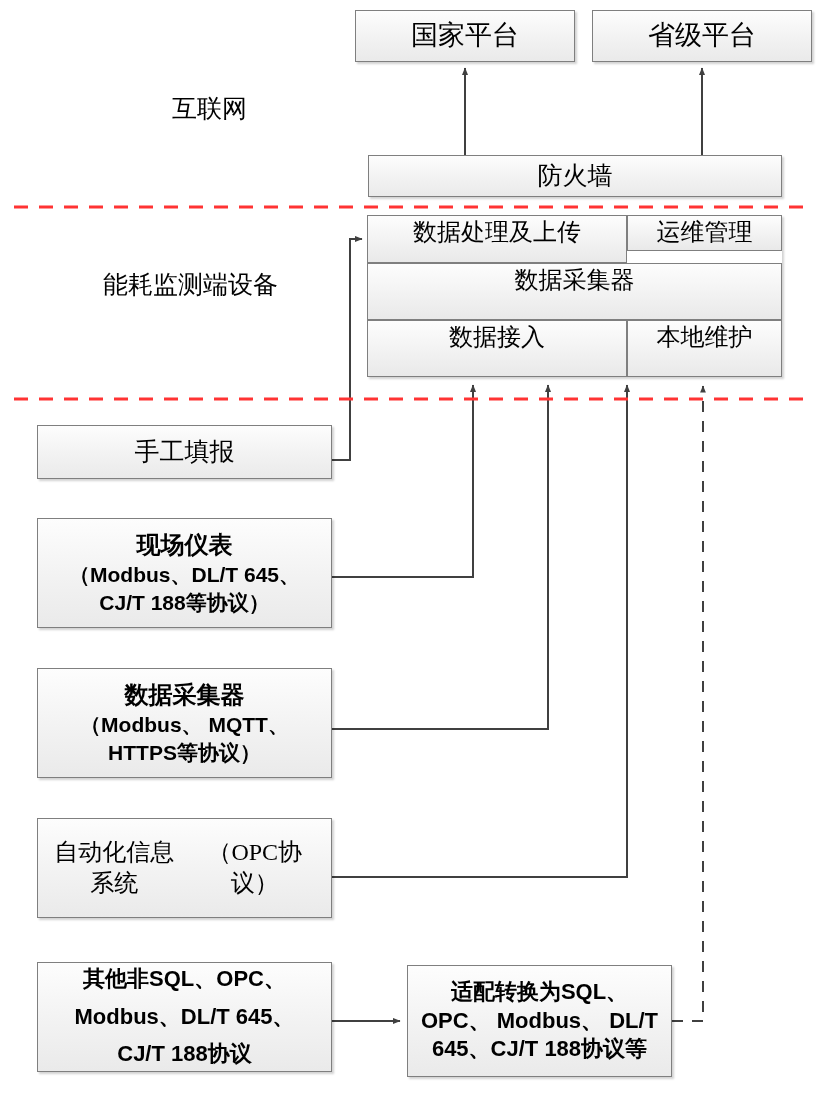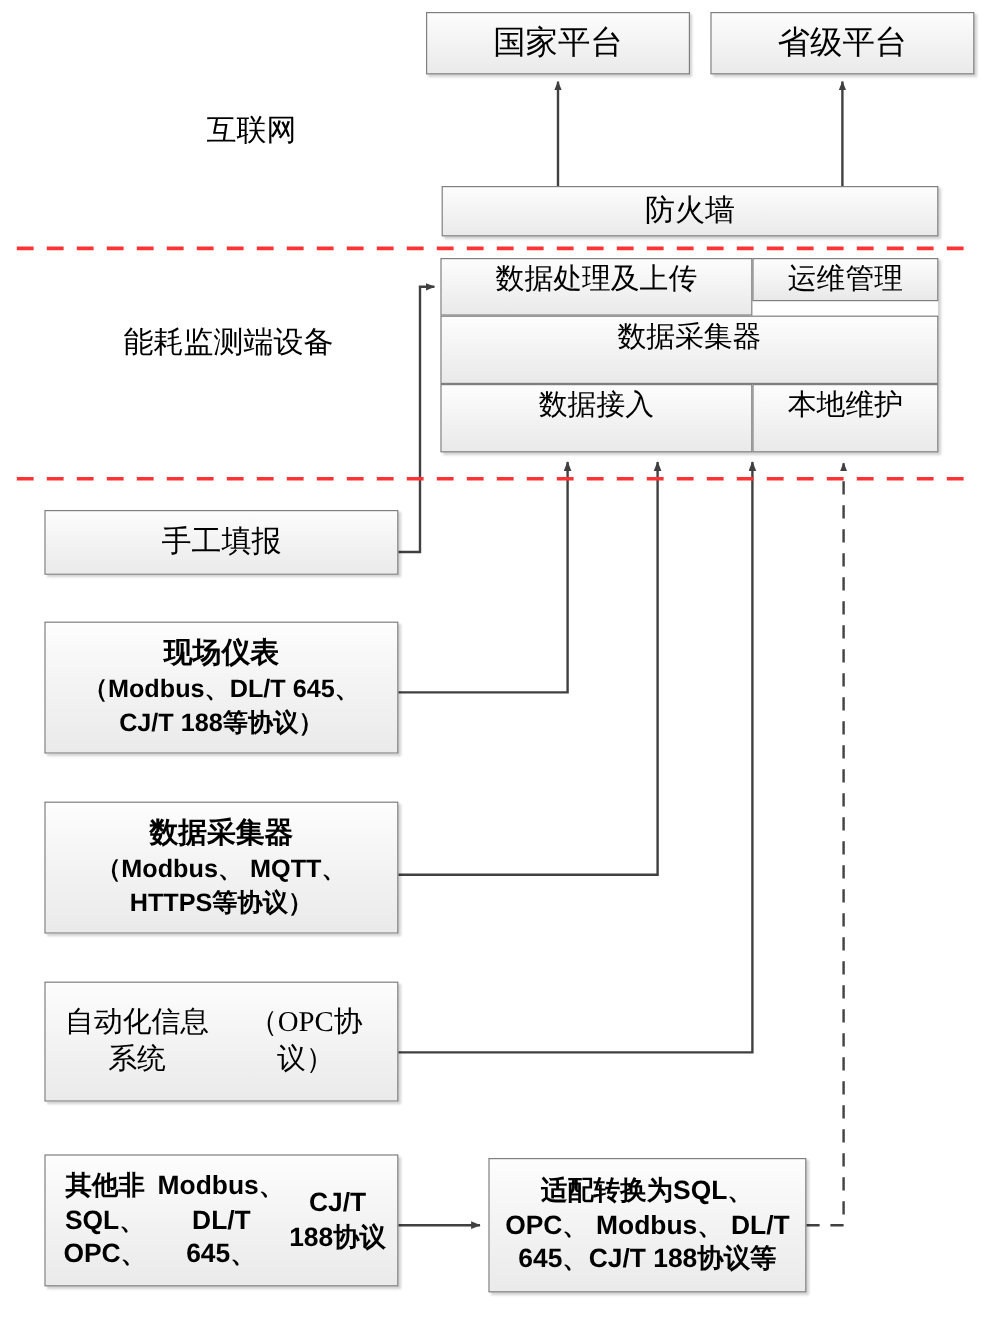--- a/index.html
+++ b/index.html
@@ -169,21 +169,21 @@
     <span class="txt cjk" style="font-size:24px;">数据采集器</span>
     <span class="txt">（Modbus、 MQTT、</span>
     <span class="txt">HTTPS等协议）</span>
   </div>
 
   <div class="box cjk" style="left:37px; top:818px; width:295px; height:100px; font-size:24px; flex-direction:row; justify-content:center;">
     <span class="txt">自动化信息系统</span>
     <span class="txt">（OPC协议）</span>
   </div>
 
-  <div class="box mix" style="left:37px; top:962px; width:295px; height:110px; font-size:22px; flex-direction:row; justify-content:flex-end;">
+  <div class="box mix" style="left:37px; top:962px; width:295px; height:110px; font-size:22px; flex-direction:column; justify-content:space-between;">
     <span class="txt">其他非SQL、OPC、</span>
     <span class="txt">Modbus、DL/T 645、</span>
     <span class="txt">CJ/T 188协议</span>
   </div>
 
   <div class="box mix" style="left:407px; top:965px; width:265px; height:112px; font-size:22px; flex-direction:column; justify-content:center;">
     <span class="txt">适配转换为SQL、</span>
     <span class="txt">OPC、 Modbus、 DL/T</span>
     <span class="txt">645、CJ/T 188协议等</span>
   </div>

